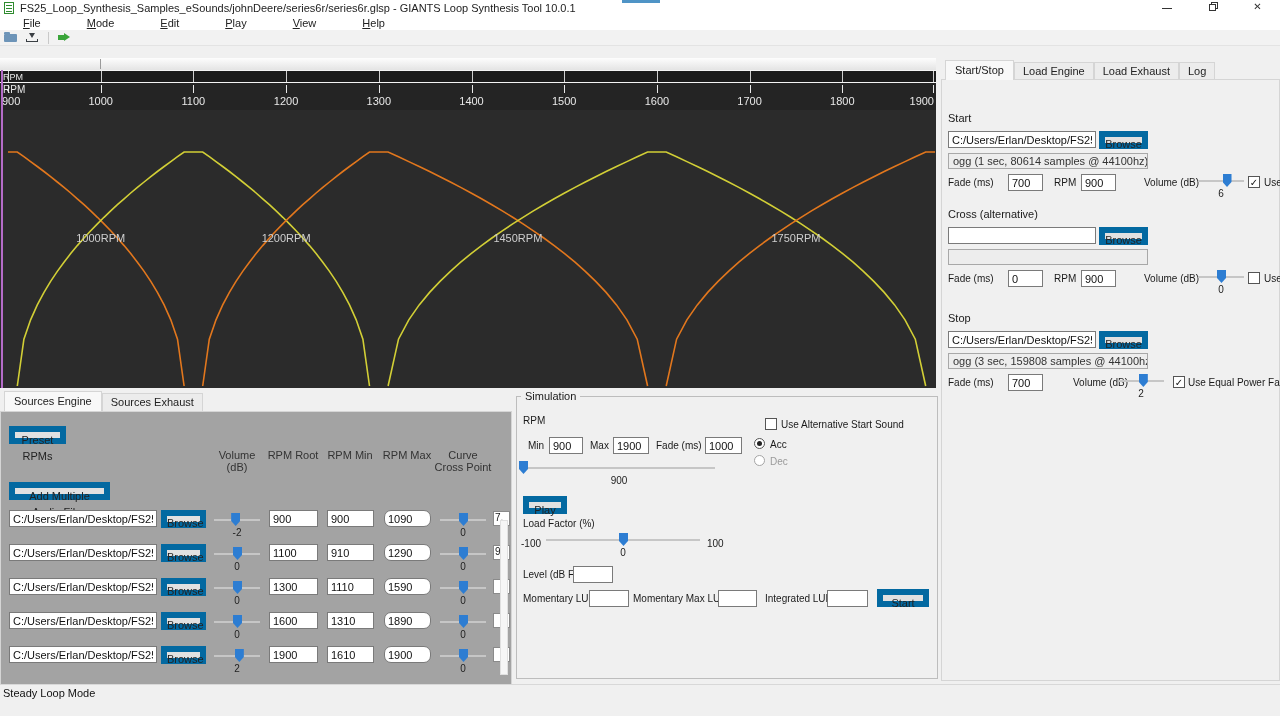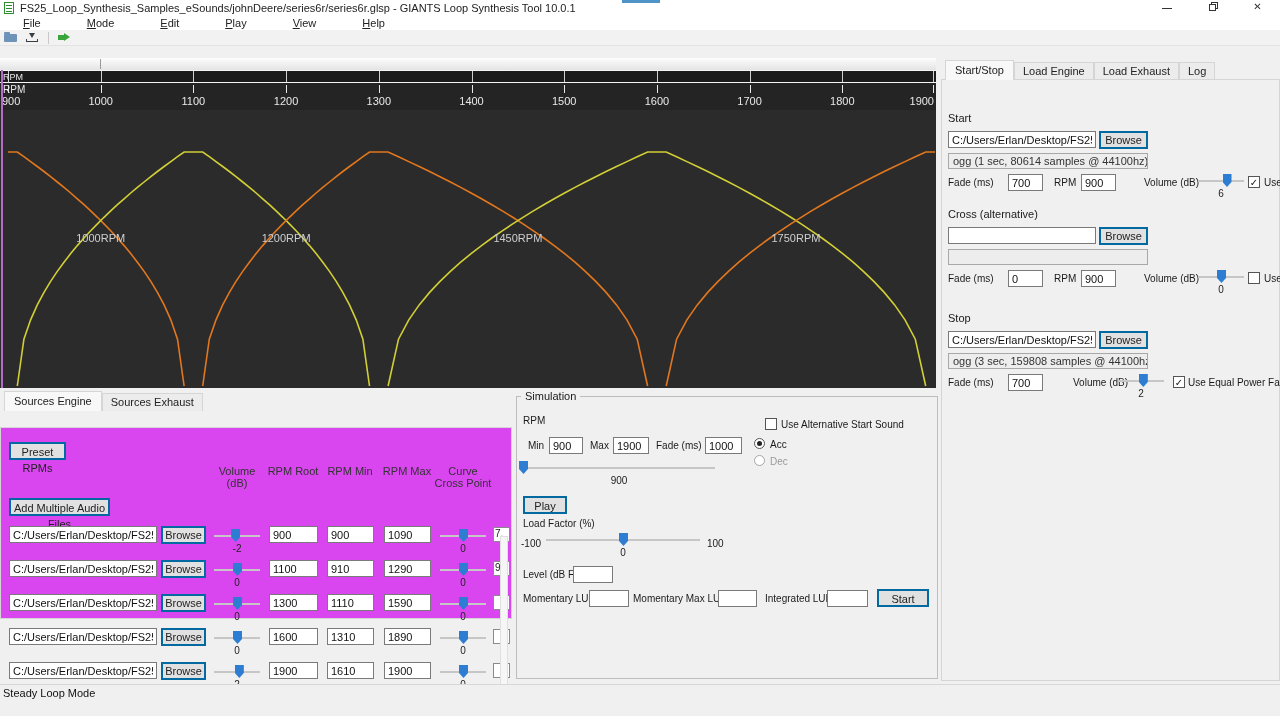--- a/index.html
+++ b/index.html
@@ -44,21 +44,21 @@
   .ruler-ov .rl{position:absolute;left:3px;top:1px;font-size:9px;color:#e8e8e8;}
   .ruler-ov .tick{position:absolute;top:0;width:1px;height:11px;background:rgba(255,255,255,.8);}
   .ruler-main{position:absolute;left:0;top:25px;width:936px;height:27px;background:#242424;}
   .ruler-main .rl{position:absolute;left:3px;top:1px;font-size:10px;color:#e8e8e8;}
   .ruler-main .tick{position:absolute;top:2px;width:1px;height:8px;background:#e8e8e8;}
   .ruler-main .num{position:absolute;top:12px;font-size:11px;color:#e8e8e8;transform:translateX(-50%);}
   .ruler-main .num.first{transform:none;}
   .ruler-main .num.last{transform:translateX(-100%);}
   .plot{position:absolute;left:0;top:52px;width:936px;height:278px;}
   .playhead{position:absolute;left:1px;top:12px;width:2px;height:318px;background:#b46cc8;}
-  .btn{display:inline-block;background:#e1e1e1;border:2px solid #0369a1;font-size:11px;color:#222;text-align:center;line-height:15px;}
+  .btn{display:inline-block;background:#e1e1e1;border:6px solid #0369a1;font-size:11px;color:#222;text-align:center;line-height:15px;}
   .tin{border:1px solid #7a7a7a;background:#fff;font-size:11px;color:#111;padding:0 3px;height:17px;}
   .info-field{border:1px solid #a8a8a8;background:#ededed;color:#333;font-size:11px;line-height:14px;height:16px;padding:0 4px;overflow:hidden;white-space:nowrap;}
   .slider{position:relative;height:26px;}
   .slider .track{position:absolute;left:0;right:0;top:8px;height:2px;background:#c6c6c6;}
   .slider .thumb{position:absolute;top:2px;width:9px;height:13px;margin-left:-4px;background:#2d7dd2;clip-path:polygon(0 0,100% 0,100% 62%,50% 100%,0 62%);}
   .slider .sval{position:absolute;top:16px;left:50%;transform:translateX(-50%);font-size:10px;color:#222;}
   .cb{display:inline-block;width:12px;height:12px;border:1px solid #555;background:#fff;font-size:10px;line-height:11px;text-align:center;color:#111;vertical-align:middle;}
   .radio{display:inline-block;width:11px;height:11px;border:1px solid #555;border-radius:50%;background:#fff;position:relative;vertical-align:middle;}
   .radio.sel:after{content:"";position:absolute;left:2px;top:2px;width:5px;height:5px;border-radius:50%;background:#222;}
   .radio.dis{border-color:#a5a5a5;}
@@ -72,29 +72,29 @@
   
   .right-panel{position:absolute;left:941px;top:58px;width:339px;height:623px;background:#f0f0f0;}
   .rp-content{position:absolute;left:0;top:21px;width:339px;height:602px;border:1px solid #d5d5d5;background:#f0f0f0;}
   .rp-sec-label{position:absolute;left:6px;font-size:11px;}
   .rp-path{position:absolute;left:6px;width:148px;}
   .rp-browse{position:absolute;left:157px;width:49px;height:18px;}
   .rp-info{position:absolute;left:6px;width:200px;}
 
   
   .sources-panel{position:absolute;left:0;top:392px;width:512px;height:287px;background:#f0f0f0;}
-  .sp-content{position:absolute;left:0;top:35px;width:512px;height:192px;border:1px solid #d5d5d5;background:#d946ef;}
+  .sp-content{position:absolute;left:0;top:19px;width:512px;height:292px;border:1px solid #d5d5d5;background:#a3a3a3;}
   .sp-header{position:absolute;font-size:11px;color:#333;text-align:center;}
   .src-row{position:absolute;left:0;height:30px;width:510px;}
   .src-row .path{position:absolute;left:8px;top:0;width:148px;}
   .src-row .browse{position:absolute;left:160px;top:0;width:45px;height:18px;}
   .src-row .vslider{position:absolute;left:213px;top:1px;width:46px;}
   .src-row .root{position:absolute;left:268px;top:0;width:49px;}
   .src-row .rmin{position:absolute;left:326px;top:0;width:47px;}
-  .src-row .rmax{position:absolute;left:383px;top:0;width:47px;}
+  .src-row .rmax{position:absolute;left:383px;top:0;width:47px;border-radius:7px;}
   .src-row .cslider{position:absolute;left:439px;top:1px;width:46px;}
   .src-row .extra{position:absolute;left:492px;top:1px;width:17px;height:15px;border:1px solid #8a8a8a;background:#fff;font-size:10px;padding:0 1px;overflow:hidden;}
   .sp-scroll{position:absolute;right:3px;top:108px;width:8px;height:155px;background:#f6f6f6;border:1px solid #e0e0e0;}
 
   
   .sim-panel{position:absolute;left:516px;top:396px;width:422px;height:283px;border:1px solid #bdbdbd;background:#f0f0f0;}
   .sim-legend{position:absolute;left:4px;top:-7px;background:#f0f0f0;padding:0 4px;font-size:11px;}
   .sim-panel .abs{position:absolute;}
 
   

